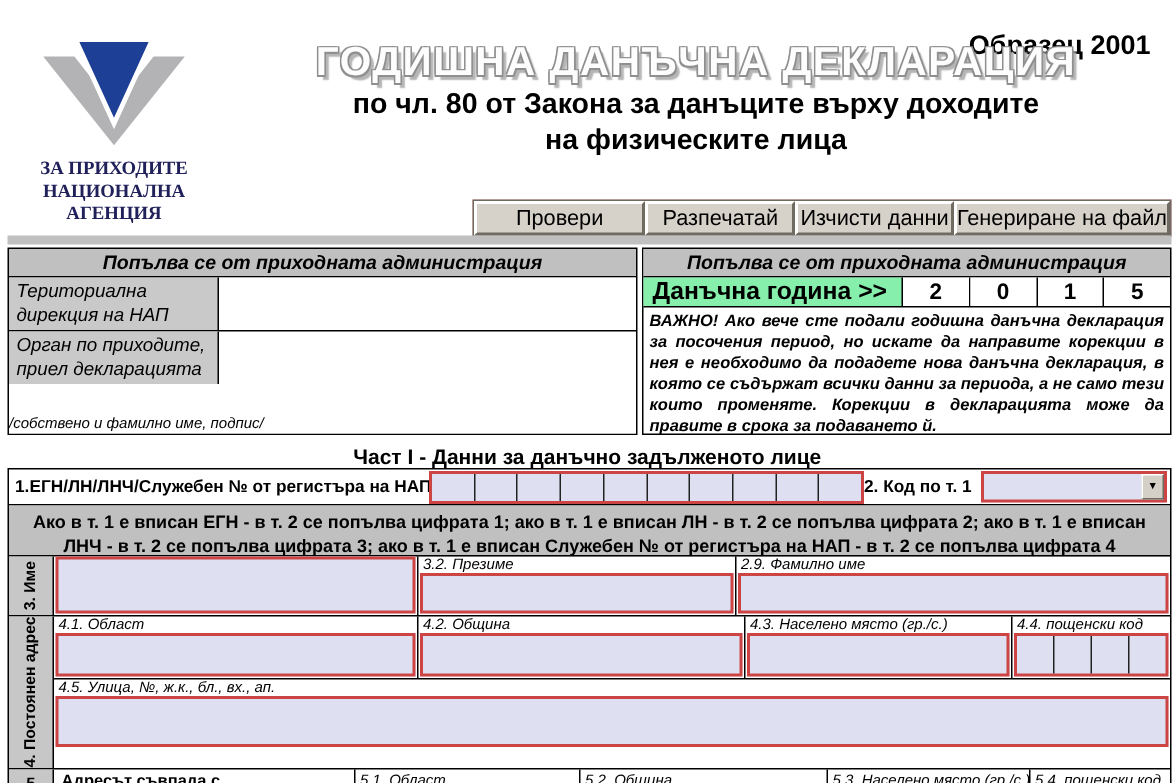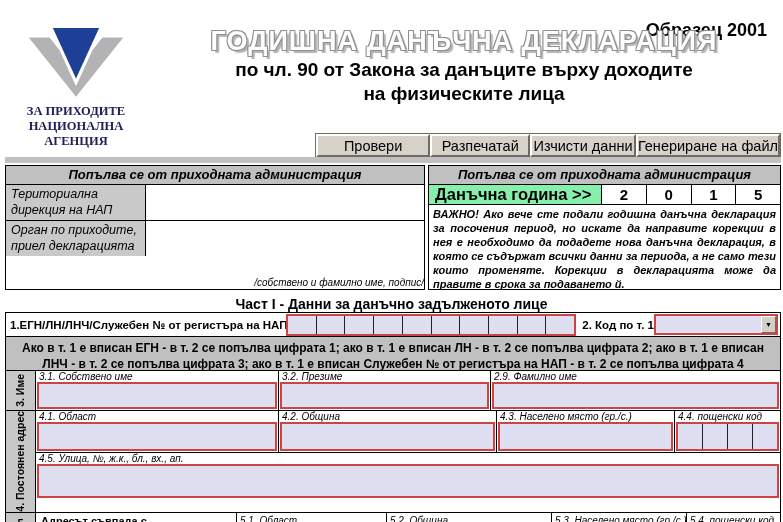--- a/index.html
+++ b/index.html
@@ -36,21 +36,21 @@
   .atable { border:1px solid #000; display:flex; flex-direction:column; background:#fff; }
   .atable-left { width:420px; }
   .atable-right { flex:1; }
   .ahead { height:19px; background:#c0c0c0; border-bottom:1px solid #000;
     font-size:13px; font-weight:bold; font-style:italic; text-align:center; line-height:18px; }
   .arow { display:flex; border-bottom:1px solid #000; }
   .arow:last-child { border-bottom:none;flex-direction:column; }
   .alabel { width:140px; background:#c9c9c9; font-style:italic; font-size:12.5px;
     padding:2px 3px 2px 5px; border-right:1px solid #000; line-height:1.25; }
   .avalue { flex:1; background:#fff; position:relative; }
-  .sig-note { position:absolute; bottom:1px; left:0; right:0; text-align:right;
+  .sig-note { position:absolute; bottom:1px; left:0; right:0; text-align:left;
     font-size:10px; font-style:italic; }
   .year-row { display:flex; height:28px; border-bottom:1px solid #000; }
   .year-label { width:173px; background:#86efac; font-size:16.5px; font-weight:bold; 
     padding-left:6px; display:flex; align-items:center; border-right:1px solid #000; white-space:nowrap; }
   .year-cells { flex:1; display:flex; }
   .ycell { flex:1; border-right:1px solid #000; font-size:15px; font-weight:bold;
     display:flex; align-items:center; justify-content:center; background:#fff; }
   .ycell:last-child { border-right:none; }
   .important { flex:1; font-size:11px; font-weight:bold; font-style:italic;
     text-align:justify; padding:2px 4px; line-height:1.28; }
@@ -60,21 +60,21 @@
     font-size:14px; font-weight:bold; }
   .mtable { position:absolute; left:5px; top:312px; width:776px; border:1px solid #000; background:#fff; }
   .mrow { display:flex; border-bottom:1px solid #000; }
   .rinput { border:2px solid #c44; background:#dfdff2; }
 
   .row1 { height:24px; align-items:center; }
   .f1-label { width:280px; font-size:11.5px; font-weight:bold; padding-left:4px; white-space:nowrap; }
   .egn-box { width:290px; height:22px; display:flex; }
   .egn-cell { flex:1; border-right:1px solid #222; }
   .egn-cell:last-child { border-right:none; }
-  .f2-label { width:78px; font-size:11.5px; font-weight:bold; text-align:right; }
+  .f2-label { width:78px; font-size:11.5px; font-weight:bold; text-align:left; }
   .code-combo { flex:1; height:21px; margin-right:2px; display:flex; justify-content:flex-end; }
   .combo-btn { width:15px; background:#d4d0c8; border-top:1px solid #fff; border-left:1px solid #fff;
     border-right:1px solid #6f6b63; border-bottom:1px solid #6f6b63;
     display:flex; align-items:center; justify-content:center; font-size:7px; }
 
   .instr-row { height:34px; background:#c0c0c0; font-size:12px; font-weight:bold;
     text-align:center; padding:3px 8px 0 8px; line-height:1.35; display:block; }
 
   .side-cell { width:30px; background:#c7c7c7; border-right:1px solid #000;
     display:flex; align-items:center; justify-content:center; }
@@ -110,21 +110,21 @@
     <svg width="118" height="80" viewBox="0 0 130 100">
       <polygon points="6,22 32,22 65,64 98,22 124,22 65,96" fill="#b3b3b5"></polygon>
       <polygon points="33,8 97,8 65,78" fill="#1e3f96" stroke="#ffffff" stroke-width="4"></polygon>
     </svg>
     <div class="logo-text">ЗА ПРИХОДИТЕ</div>
     <div class="logo-text">НАЦИОНАЛНА АГЕНЦИЯ</div>
   </div>
 
   <div class="title-block">
     <div class="big-title">ГОДИШНА ДАНЪЧНА ДЕКЛАРАЦИЯ</div>
-    <div class="subtitle">по чл. 90 от Закона за данъците върху доходите</div>
+    <div class="subtitle">по чл. 80 от Закона за данъците върху доходите</div>
     <div class="subtitle">на физическите лица</div>
   </div>
 
   <div class="toolbar">
     <div class="btn">Провери</div>
     <div class="btn">Разпечатай</div>
     <div class="btn">Изчисти данни</div>
     <div class="btn">Генериране на файл</div>
   </div>
 
@@ -186,21 +186,20 @@
       </div>
     </div>
 
     <div class="mrow instr-row">Ако в т. 1 е вписан ЕГН - в т. 2 се попълва цифрата 1; ако в т. 1 е вписан ЛН  - в т. 2 се попълва цифрата 2; ако в т. 1 е вписан ЛНЧ  - в т. 2 се попълва цифрата 3; ако в т. 1 е вписан Служебен № от регистъра на НАП  - в т. 2 се попълва цифрата 4</div>
 
     <div class="mrow s3">
       <div class="side-cell">
         <div class="side-text">3. Име</div>
       </div>
       <div class="fcell" style="width:243px;">
-        <div class="flabel">3.1. Собствено име</div>
         <div class="fin rinput"></div>
       </div>
       <div class="fcell" style="width:212px;">
         <div class="flabel">3.2. Презиме</div>
         <div class="fin rinput"></div>
       </div>
       <div class="fcell" style="flex:1;">
         <div class="flabel">2.9. Фамилно име</div>
         <div class="fin rinput"></div>
       </div>

